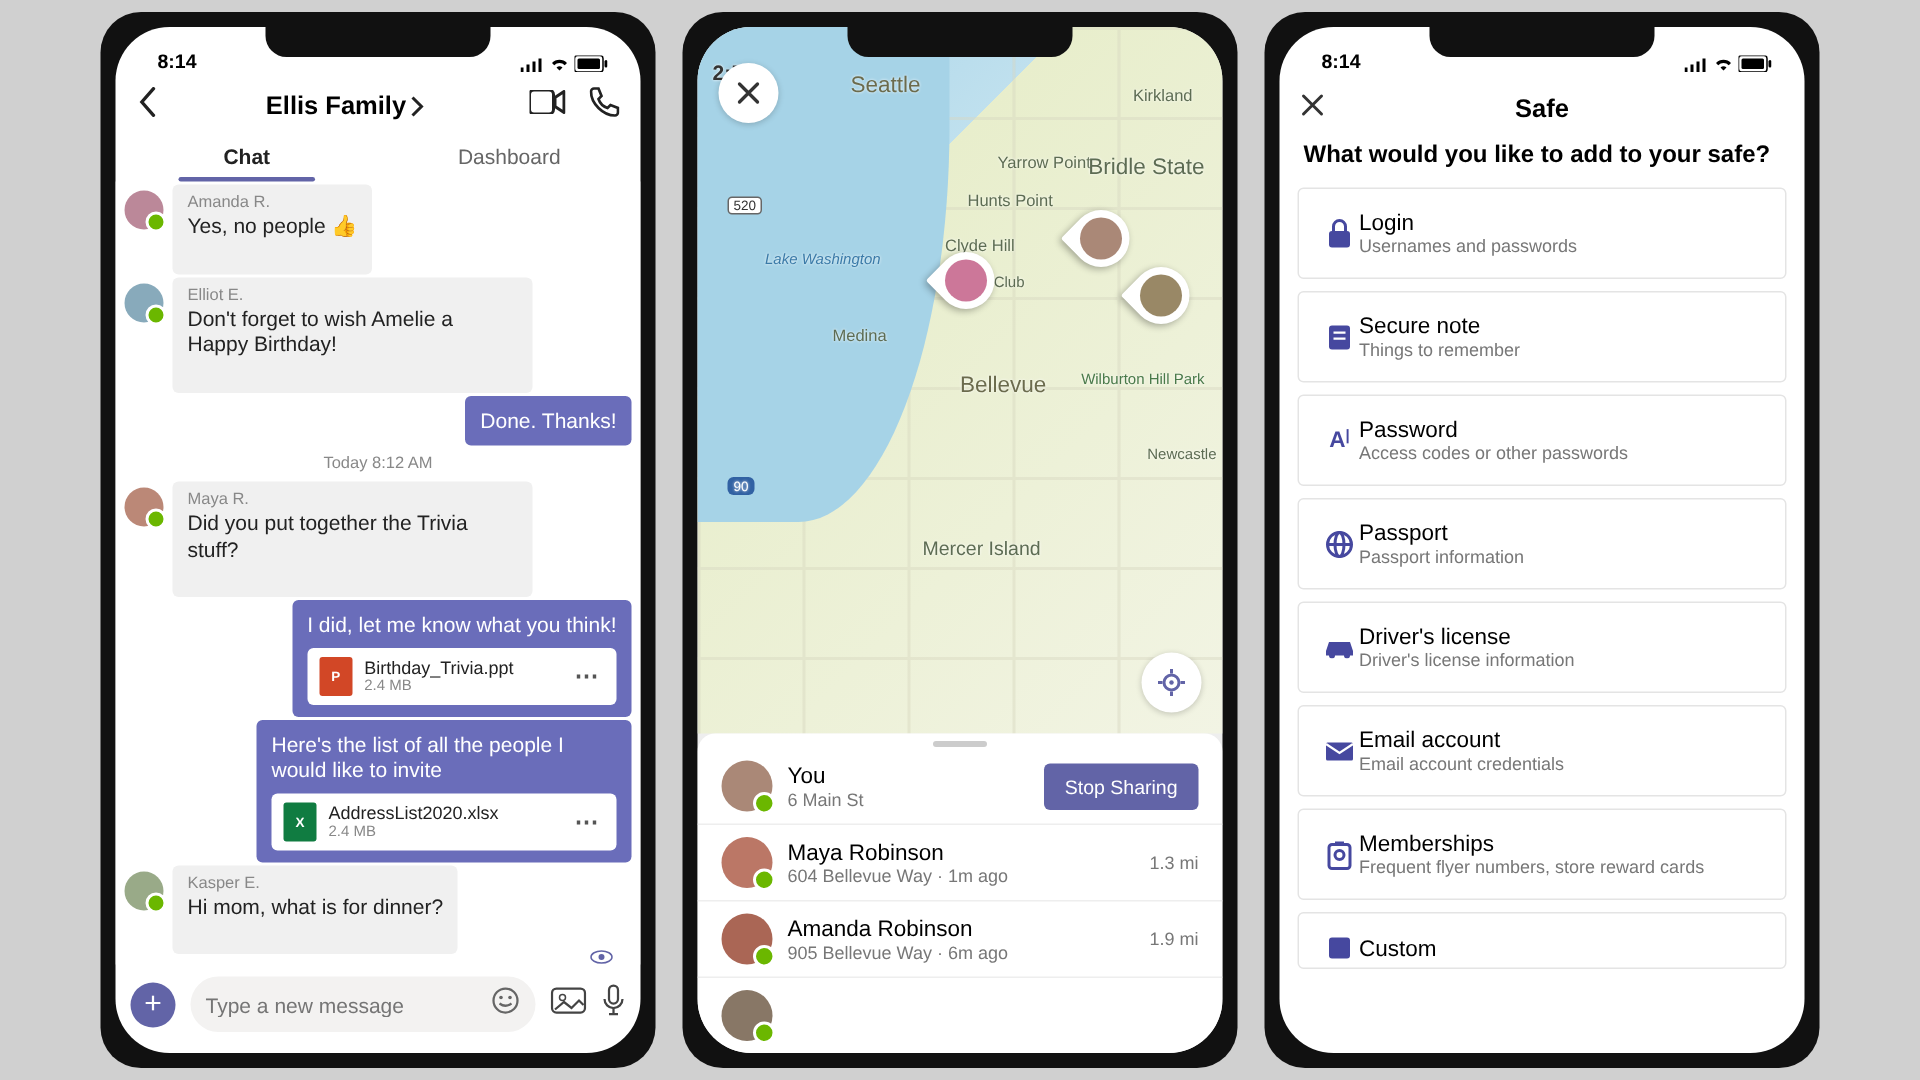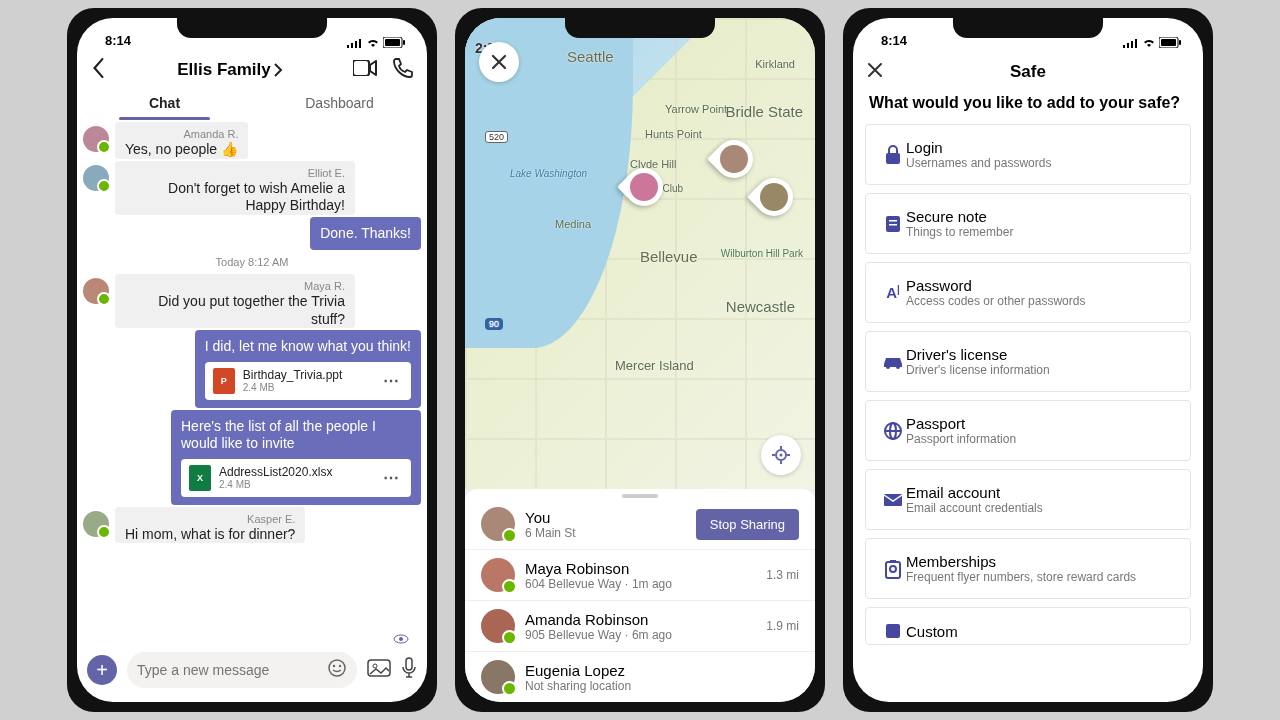--- a/index.html
+++ b/index.html
@@ -67,21 +67,21 @@
   .hdr-title { font-size:17px; font-weight:600; display:flex; align-items:center; gap:2px;}
   .hdr-icons { display:flex; gap:16px; align-items:center; }
   .tabs { display:flex; }
   .tab { flex:1; text-align:center; padding:9px 12px; font-size:14px; color:#666; }
   .tab.sel { color:#222; font-weight:600; position:relative; }
   .tab.sel::after{content:"";position:absolute;left:24%;right:24%;bottom:0;height:3px;background:#6264a7;border-radius:2px;}
   .chat-body{ flex:1; overflow:hidden; background:#fff; padding:0 6px 0 6px;}
   .row{display:flex;gap:6px;margin:2px 0;align-items:flex-start;}
   .row.me{justify-content:flex-end;}
   .row.me .bubble{background:#6a6dba;color:#fff;border-radius:4px;max-width:240px;padding:8px 10px;}
-  .row.them .bubble{background:#f0f0f0;color:#222;border-radius:4px;max-width:240px;padding:6px 10px 0 10px;text-align:right;}
+  .row.them .bubble{background:#f0f0f0;color:#222;border-radius:4px;max-width:240px;padding:6px 10px 23px 10px;}
   .sender{font-size:11px;color:#888;margin-bottom:1px;}
   .msgtxt{font-size:14px;line-height:1.25;}
   .avatar{width:26px;height:26px;border-radius:50%;background:#b89 center/cover;position:relative;margin-top:4px;}
   .avatar::after{content:"";position:absolute;right:-2px;bottom:-2px;width:10px;height:10px;border-radius:50%;background:#6bb700;border:2px solid #fff;}
   .day-sep{text-align:center;font-size:11px;color:#888;margin:6px 0;}
   .attach{background:#fff;color:#222;border-radius:4px;margin-top:6px;display:flex;align-items:center;gap:8px;padding:6px 8px;}
   .attach .fi{width:22px;height:26px;border-radius:2px;display:flex;align-items:center;justify-content:center;font-size:9px;font-weight:700;color:#fff;}
   .attach .fi.ppt{background:#d24726;}
   .attach .fi.xls{background:#107c41;}
   .attach-info{flex:1;}
@@ -286,21 +286,21 @@
       <span class="map-label" style="top:30px;left:102px;font-size:15px;color:#6b6b4d">Seattle</span>
       <span class="map-label" style="top:230px;left:175px;font-size:15px;color:#6b6b4d">Bellevue</span>
       <span class="map-label" style="top:340px;left:150px;font-size:13px">Mercer Island</span>
       <span class="map-label" style="top:40px;right:20px;font-size:11px">Kirkland</span>
       <span class="map-label" style="top:200px;left:90px;font-size:11px">Medina</span>
       <span class="map-label" style="top:140px;left:165px;font-size:11px">Clyde Hill</span>
       <span class="map-label" style="top:110px;left:180px;font-size:11px">Hunts Point</span>
       <span class="map-label" style="top:85px;left:200px;font-size:11px">Yarrow Point</span>
       <span class="map-label" style="top:85px;right:12px;font-size:15px">Bridle State</span>
       <span class="map-label" style="top:230px;right:12px;font-size:10px;color:#4a7a4a">Wilburton Hill Park</span>
-      <span class="map-label" style="top:280px;right:20px;font-size:15px">Newcastle</span>
+      <span class="map-label" style="top:280px;right:4px;font-size:10px">Newcastle</span>
       <span class="map-label" style="top:150px;left:45px;font-size:10px;color:#3a7aa8;font-style:italic">Lake Washington</span>
       <span class="map-label" style="top:165px;left:178px;font-size:10px">ntry Club</span>
       <span class="map-label" style="top:113px;left:20px;background:#fff;border:1px solid #666;border-radius:3px;padding:0 3px;font-size:9px;color:#333">520</span>
       <span class="map-label" style="top:300px;left:20px;background:#3161a3;color:#fff;border-radius:4px;padding:1px 4px;font-size:9px">90</span>
 
       <div class="map-close">
           <svg width="16" height="16">
             <path d="M2 2 L14 14 M14 2 L2 14" stroke="#333" stroke-width="2.2" stroke-linecap="round"></path>
           </svg>
         </div>
@@ -346,24 +346,20 @@
         <div class="pavatar" style="background:#a65"></div>
         <div class="pinfo">
           <div class="pname">Amanda Robinson</div>
           <div class="psub">905 Bellevue Way · 6m ago</div>
         </div>
         <div class="pdist">1.9 mi</div>
       </div>
       <div class="divider"></div>
       <div class="person">
         <div class="pavatar" style="background:#876"></div>
-        <div class="pinfo">
-          <div class="pname">Eugenia Lopez</div>
-          <div class="psub">Not sharing location</div>
-        </div>
       </div>
     </div>
   </div>
 </div>
 
 <div class="phone">
   <div class="screen">
     <div class="status-bar">
       <span>8:14</span>
       <span class="status-right">
@@ -427,46 +423,46 @@
       </div>
       <div class="card">
         <div class="card-icon" style="font-weight:700;font-size:15px">A<span style="font-size:10px">|</span></div>
         <div>
             <div class="card-title">Password</div>
             <div class="card-sub">Access codes or other passwords</div>
           </div>
       </div>
       <div class="card">
         <div class="card-icon">
+            <svg width="20" height="20">
+              <circle cx="10" cy="10" r="8" fill="none" stroke="currentColor" stroke-width="2"></circle>
+              <ellipse cx="10" cy="10" rx="3" ry="8" fill="none" stroke="currentColor" stroke-width="2"></ellipse>
+              <line x1="2" y1="10" x2="18" y2="10" stroke="currentColor" stroke-width="2"></line>
+            </svg>
+          </div>
+        <div>
+            <div class="card-title">Passport</div>
+            <div class="card-sub">Passport information</div>
+          </div>
+      </div>
+      <div class="card">
+        <div class="card-icon">
             <svg width="22" height="14" viewBox="0 0 22 14">
               <path d="M2 9 L4 3 H18 L20 9 V12 H2 Z" fill="currentColor"></path>
               <circle cx="6" cy="12" r="2" fill="currentColor"></circle>
               <circle cx="16" cy="12" r="2" fill="currentColor"></circle>
             </svg>
           </div>
         <div>
             <div class="card-title">Driver's license</div>
             <div class="card-sub">Driver's license information</div>
           </div>
       </div>
       <div class="card">
         <div class="card-icon">
-            <svg width="20" height="20">
-              <circle cx="10" cy="10" r="8" fill="none" stroke="currentColor" stroke-width="2"></circle>
-              <ellipse cx="10" cy="10" rx="3" ry="8" fill="none" stroke="currentColor" stroke-width="2"></ellipse>
-              <line x1="2" y1="10" x2="18" y2="10" stroke="currentColor" stroke-width="2"></line>
-            </svg>
-          </div>
-        <div>
-            <div class="card-title">Passport</div>
-            <div class="card-sub">Passport information</div>
-          </div>
-      </div>
-      <div class="card">
-        <div class="card-icon">
             <svg width="20" height="14">
               <rect x="1" y="1" width="18" height="12" rx="1" fill="currentColor"></rect>
               <path d="M1 2 L10 8 L19 2" fill="none" stroke="#fff" stroke-width="1.5"></path>
             </svg>
           </div>
         <div>
             <div class="card-title">Email account</div>
             <div class="card-sub">Email account credentials</div>
           </div>
       </div>

